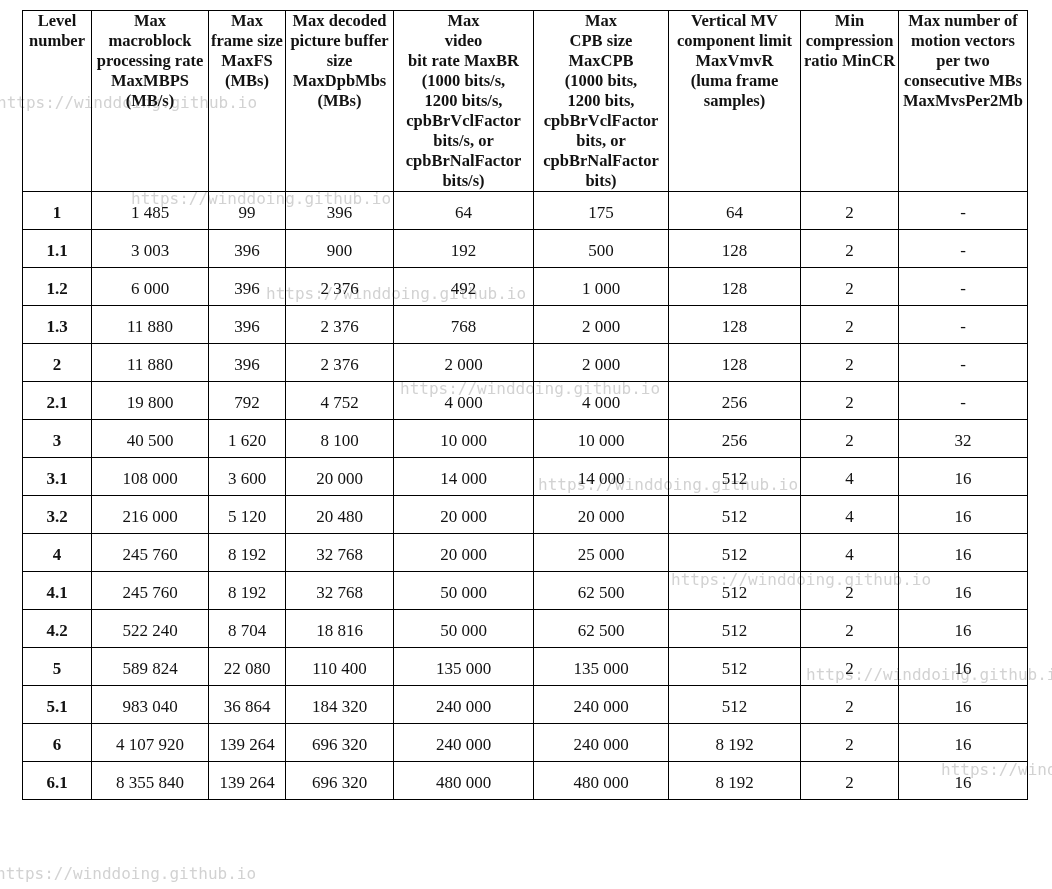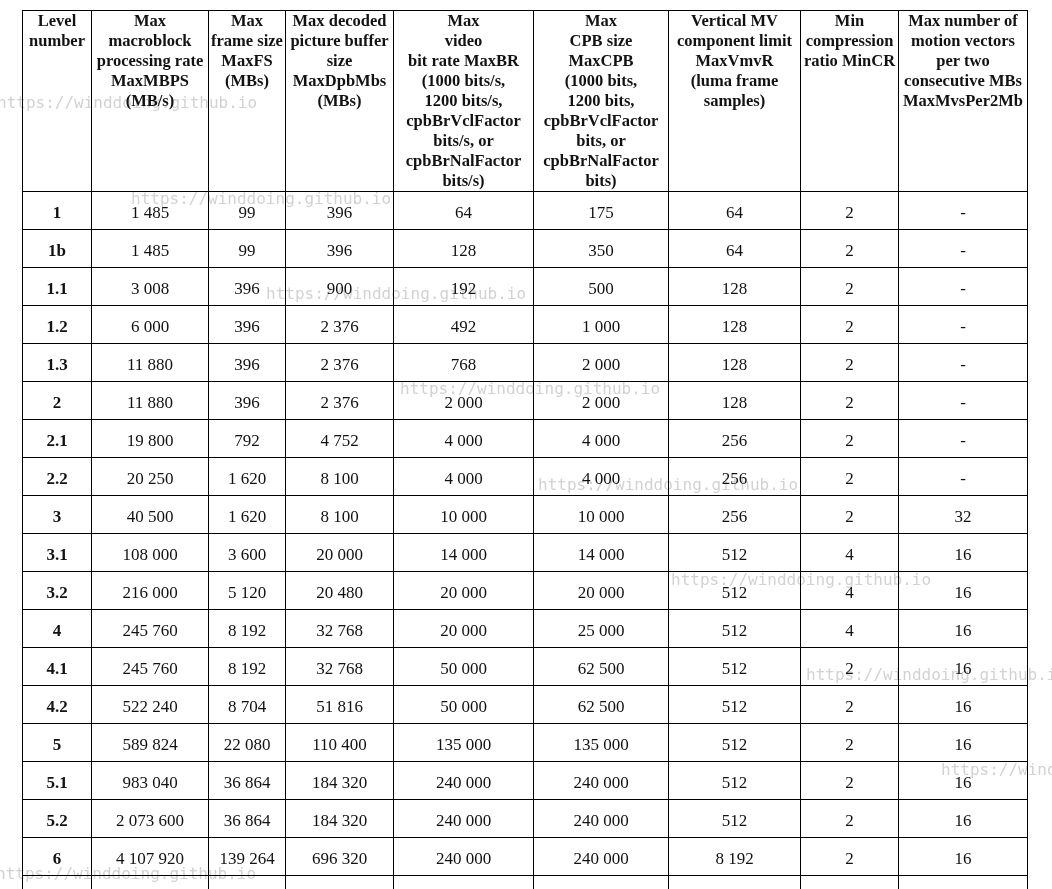--- a/index.html
+++ b/index.html
@@ -157,33 +157,22 @@
             <td>1 485</td>
             <td>99</td>
             <td>396</td>
             <td>64</td>
             <td>175</td>
             <td>64</td>
             <td>2</td>
             <td>-</td>
           </tr>
           <tr>
-            <td class="level">1b</td>
-            <td>1 485</td>
-            <td>99</td>
-            <td>396</td>
-            <td>128</td>
-            <td>350</td>
-            <td>64</td>
-            <td>2</td>
-            <td>-</td>
-          </tr>
-          <tr>
             <td class="level">1.1</td>
-            <td>3 008</td>
+            <td>3 003</td>
             <td>396</td>
             <td>900</td>
             <td>192</td>
             <td>500</td>
             <td>128</td>
             <td>2</td>
             <td>-</td>
           </tr>
           <tr>
             <td class="level">1.2</td>
@@ -223,31 +212,20 @@
             <td>19 800</td>
             <td>792</td>
             <td>4 752</td>
             <td>4 000</td>
             <td>4 000</td>
             <td>256</td>
             <td>2</td>
             <td>-</td>
           </tr>
           <tr>
-            <td class="level">2.2</td>
-            <td>20 250</td>
-            <td>1 620</td>
-            <td>8 100</td>
-            <td>4 000</td>
-            <td>4 000</td>
-            <td>256</td>
-            <td>2</td>
-            <td>-</td>
-          </tr>
-          <tr>
             <td class="level">3</td>
             <td>40 500</td>
             <td>1 620</td>
             <td>8 100</td>
             <td>10 000</td>
             <td>10 000</td>
             <td>256</td>
             <td>2</td>
             <td>32</td>
           </tr>
@@ -292,52 +270,41 @@
             <td>50 000</td>
             <td>62 500</td>
             <td>512</td>
             <td>2</td>
             <td>16</td>
           </tr>
           <tr>
             <td class="level">4.2</td>
             <td>522 240</td>
             <td>8 704</td>
-            <td>51 816</td>
+            <td>18 816</td>
             <td>50 000</td>
             <td>62 500</td>
             <td>512</td>
             <td>2</td>
             <td>16</td>
           </tr>
           <tr>
             <td class="level">5</td>
             <td>589 824</td>
             <td>22 080</td>
             <td>110 400</td>
             <td>135 000</td>
             <td>135 000</td>
             <td>512</td>
             <td>2</td>
             <td>16</td>
           </tr>
           <tr>
             <td class="level">5.1</td>
             <td>983 040</td>
-            <td>36 864</td>
-            <td>184 320</td>
-            <td>240 000</td>
-            <td>240 000</td>
-            <td>512</td>
-            <td>2</td>
-            <td>16</td>
-          </tr>
-          <tr>
-            <td class="level">5.2</td>
-            <td>2 073 600</td>
             <td>36 864</td>
             <td>184 320</td>
             <td>240 000</td>
             <td>240 000</td>
             <td>512</td>
             <td>2</td>
             <td>16</td>
           </tr>
           <tr>
             <td class="level">6</td>

